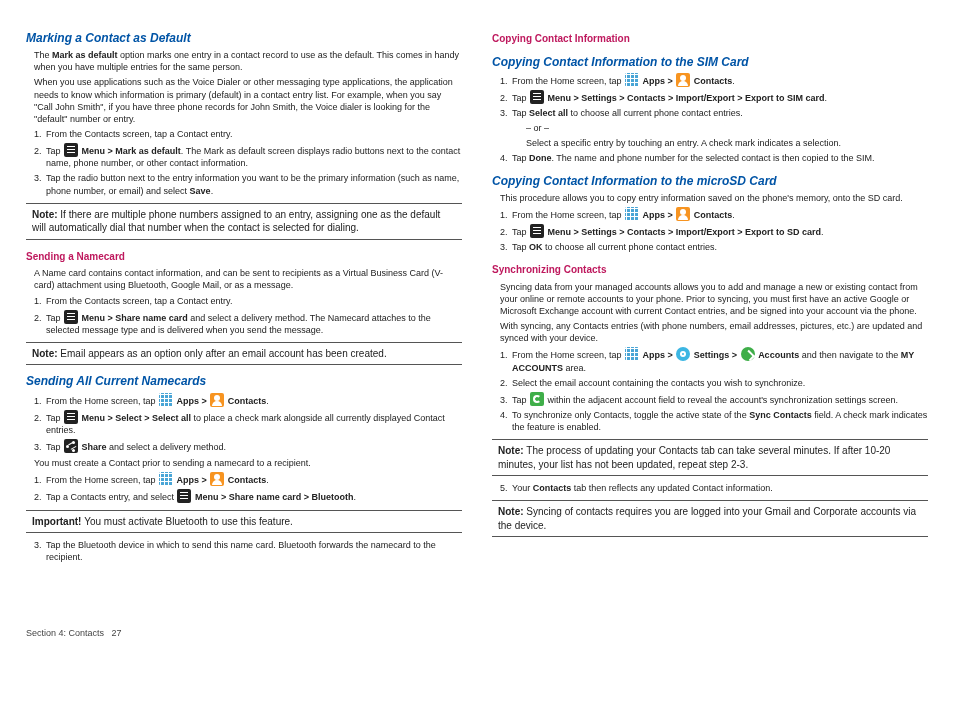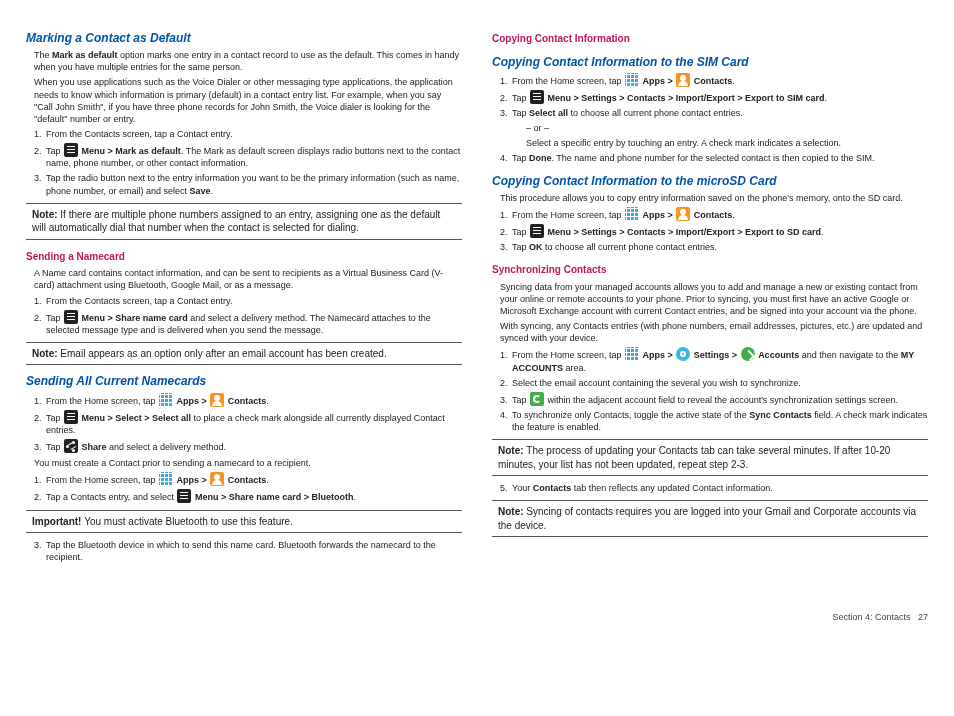--- a/index.html
+++ b/index.html
@@ -66,24 +66,23 @@
   .icon.settings{background:#3cb6e3;border-radius:50%;position:relative;}
   .icon.settings::before{content:"";position:absolute;left:4px;top:4px;width:6px;height:6px;border-radius:50%;background:#fff;}
   .icon.settings::after{content:"";position:absolute;left:6px;top:6px;width:2px;height:2px;border-radius:50%;background:#3cb6e3;}
   .icon.accounts{background:#3fae49;border-radius:50%;position:relative;}
   .icon.accounts::before{content:"";position:absolute;left:4px;top:5px;width:7px;height:5px;border-left:2px solid #fff;border-top:2px solid #fff;transform:rotate(45deg) scaleX(-1);} 
   .icon.sync{background:#3fae49;border-radius:2px;position:relative;}
   .icon.sync::before{content:"";position:absolute;left:3px;top:3px;width:8px;height:8px;border:2px solid #fff;border-right-color:transparent;border-radius:50%;box-sizing:border-box;}
   .icon.syncgray{background:#888;border-radius:2px;position:relative;}
   .icon.syncgray::before{content:"";position:absolute;left:3px;top:3px;width:8px;height:8px;border:2px solid #eee;border-top-color:transparent;border-radius:50%;box-sizing:border-box;}
   .footer{
-    text-align:right;
     font-size:9px;
     color:#444;
-    margin-top:44px;
+    margin-top:60px;
   }
 </style>
 </head>
 <body>
 
 <div class="page">
 
   <div class="col">
 
     <h3>Marking a Contact as Default</h3>
@@ -182,21 +181,21 @@
       </li>
     </ol>
 
     <h2>Synchronizing Contacts</h2>
     <p>Syncing data from your managed accounts allows you to add and manage a new or existing contact from your online or remote accounts to your phone. Prior to syncing, you must first have an active Google or Microsoft Exchange account with current Contact entries, and be signed into your account via the phone.</p>
     <p>With syncing, any Contacts entries (with phone numbers, email addresses, pictures, etc.) are updated and synced with your device.</p>
     <ol>
       <li>
         <span>From the Home screen, tap  </span><span class="icon grid"></span> <span class="bold">Apps &gt; </span><span class="icon settings"></span> <span class="bold">Settings &gt; </span><span class="icon accounts"></span> <span class="bold">Accounts</span><span> and then navigate to the </span><span class="bold">MY ACCOUNTS</span><span> area.</span>
       </li>
-      <li>Select the email account containing the several you wish to synchronize.</li>
+      <li>Select the email account containing the contacts you wish to synchronize.</li>
       <li>
         <span>Tap  </span><span class="icon sync"></span><span> within the adjacent account field to reveal the account's synchronization settings screen.</span>
       </li>
       <li>
         <span>To synchronize only Contacts, toggle the active state of the </span><span class="bold">Sync Contacts</span><span> field. A check mark indicates the feature is enabled.</span>
       </li>
     </ol>
     <div class="note">
       <b>Note: </b><span>The process of updating your Contacts tab can take several minutes. If after 10-20 minutes, your list has not been updated, repeat step 2-3.</span>
     </div>

